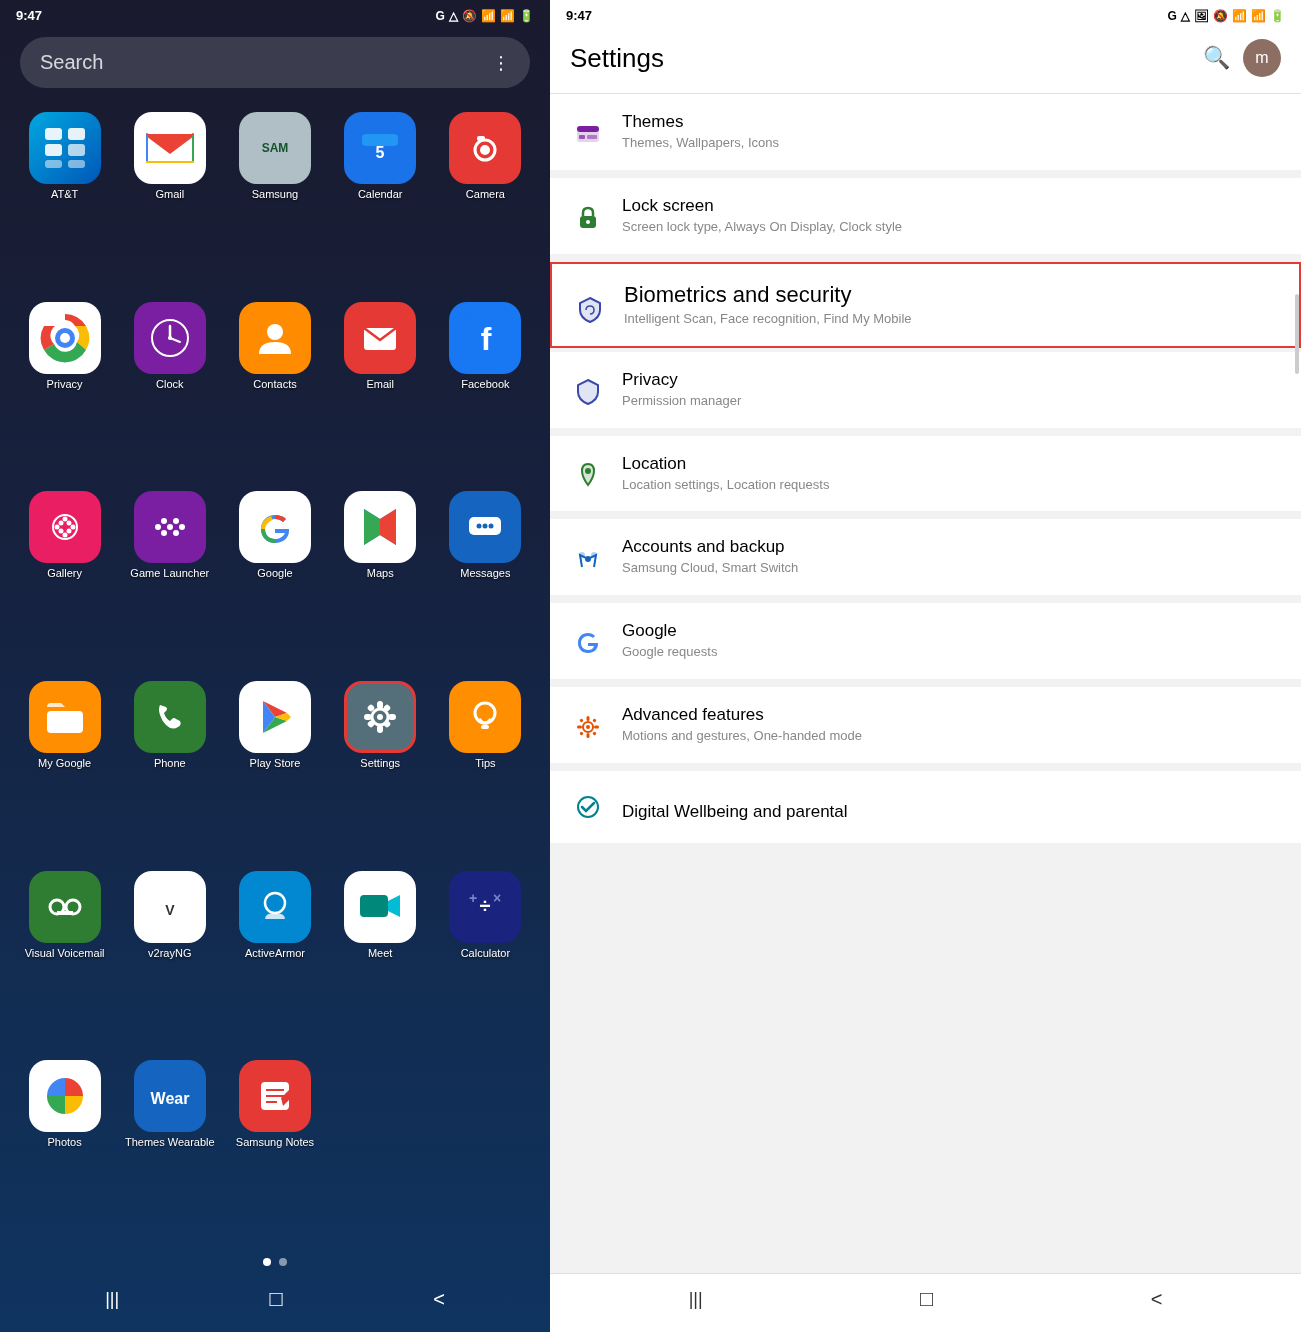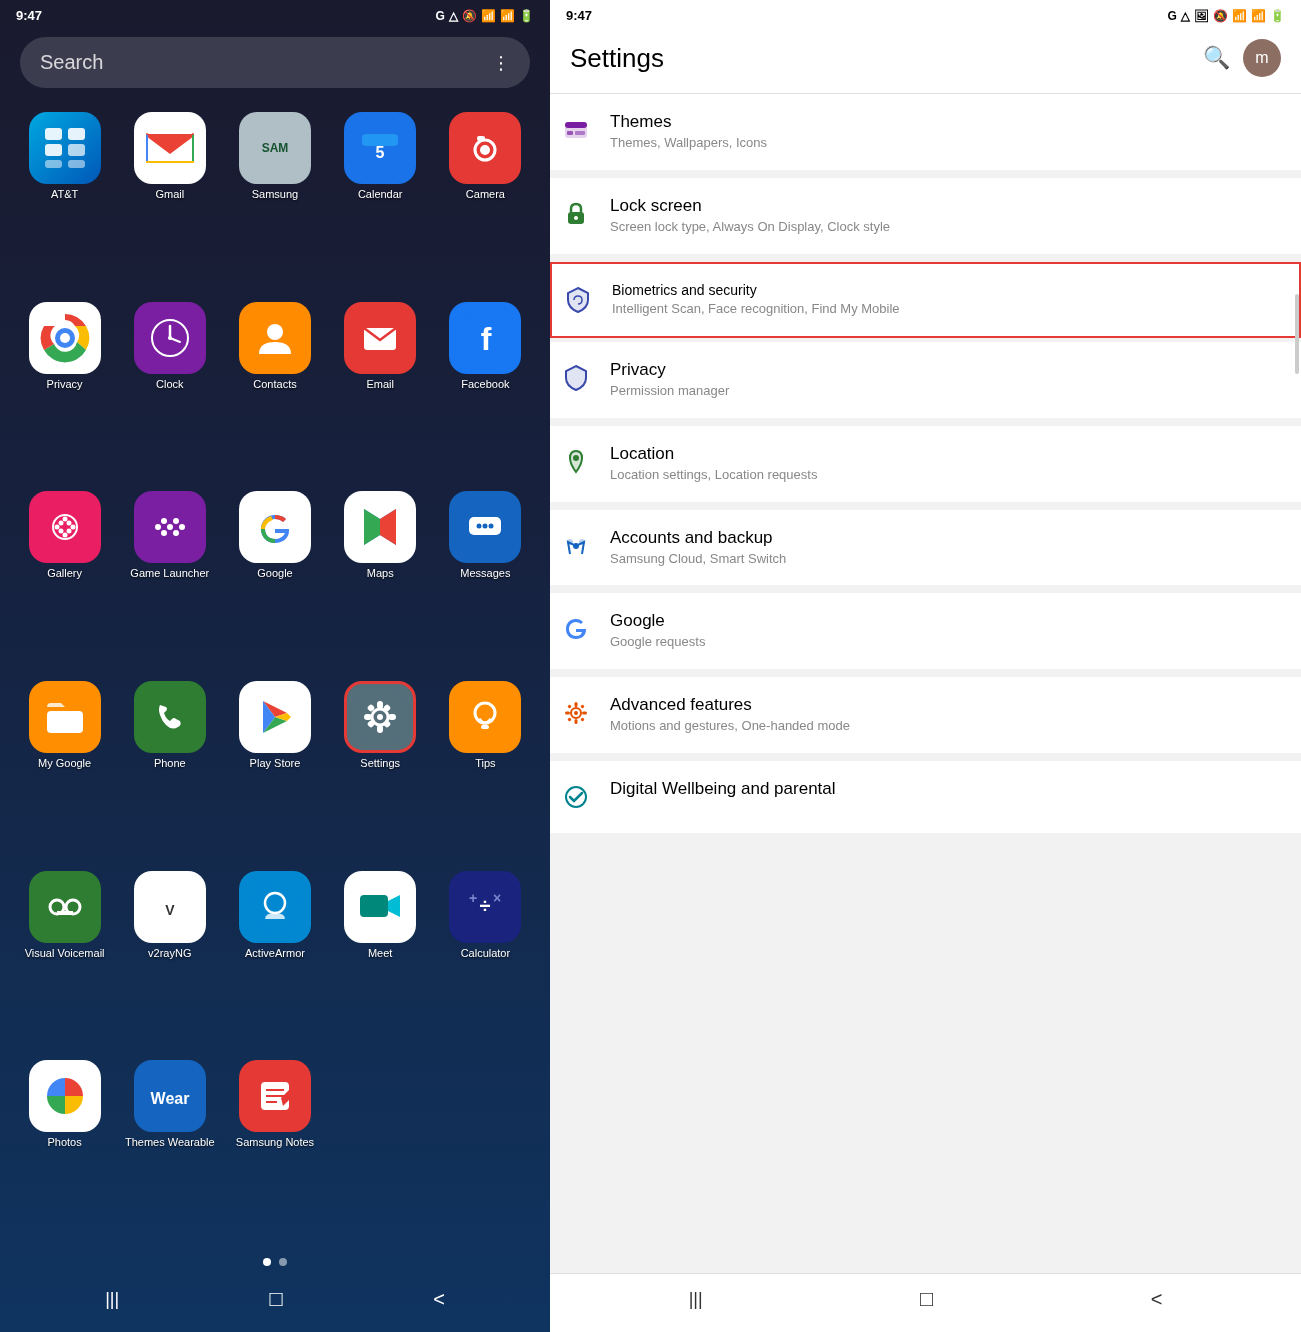--- a/index.html
+++ b/index.html
@@ -194,22 +194,22 @@
       background: #f2f2f2;
     }
 
     .settings-group {
       background: white;
       margin-bottom: 8px;
     }
 
     .settings-item {
       display: flex;
-      align-items: flex-start;
-      padding: 18px 8px;
+      align-items: flex-end;
+      padding: 18px 20px;
       border-bottom: 1px solid #f0f0f0;
       cursor: pointer;
       position: relative;
     }
 
     .settings-item:last-child { border-bottom: none; }
 
     .settings-icon {
       width: 36px;
       height: 36px;
@@ -705,21 +705,21 @@
     <div class="settings-group" style="border:2.5px solid #e53935;margin:4px 0;">
       <div class="settings-item" style="border:none;">
         <div class="settings-icon" style="color:#3949ab;font-size:22px;">
           <svg width="28" height="28" viewBox="0 0 28 28">
             <path d="M14 2 L24 7 L24 14 Q24 22 14 26 Q4 22 4 14 L4 7 Z" fill="#3949ab" opacity="0.15"></path>
             <path d="M14 2 L24 7 L24 14 Q24 22 14 26 Q4 22 4 14 L4 7 Z" fill="none" stroke="#3949ab" stroke-width="2"></path>
             <path d="M10 14 Q10 10 14 10 Q18 10 18 14 Q18 18 14 18" fill="none" stroke="#3949ab" stroke-width="1.5"></path>
           </svg>
         </div>
         <div class="settings-text">
-          <div class="settings-name" style="font-size:14px;">Biometrics and security</div>
+          <div class="settings-name" style="font-size:22px;">Biometrics and security</div>
           <div class="settings-sub">Intelligent Scan, Face recognition, Find My Mobile</div>
         </div>
       </div>
     </div>
 
     <div class="settings-group">
       <div class="settings-item">
         <div class="settings-icon" style="color:#3949ab;font-size:22px;">
           <svg width="28" height="28" viewBox="0 0 28 28">
             <path d="M14 2 L24 7 L24 14 Q24 22 14 26 Q4 22 4 14 L4 7 Z" fill="#3949ab" opacity="0.15"></path>

